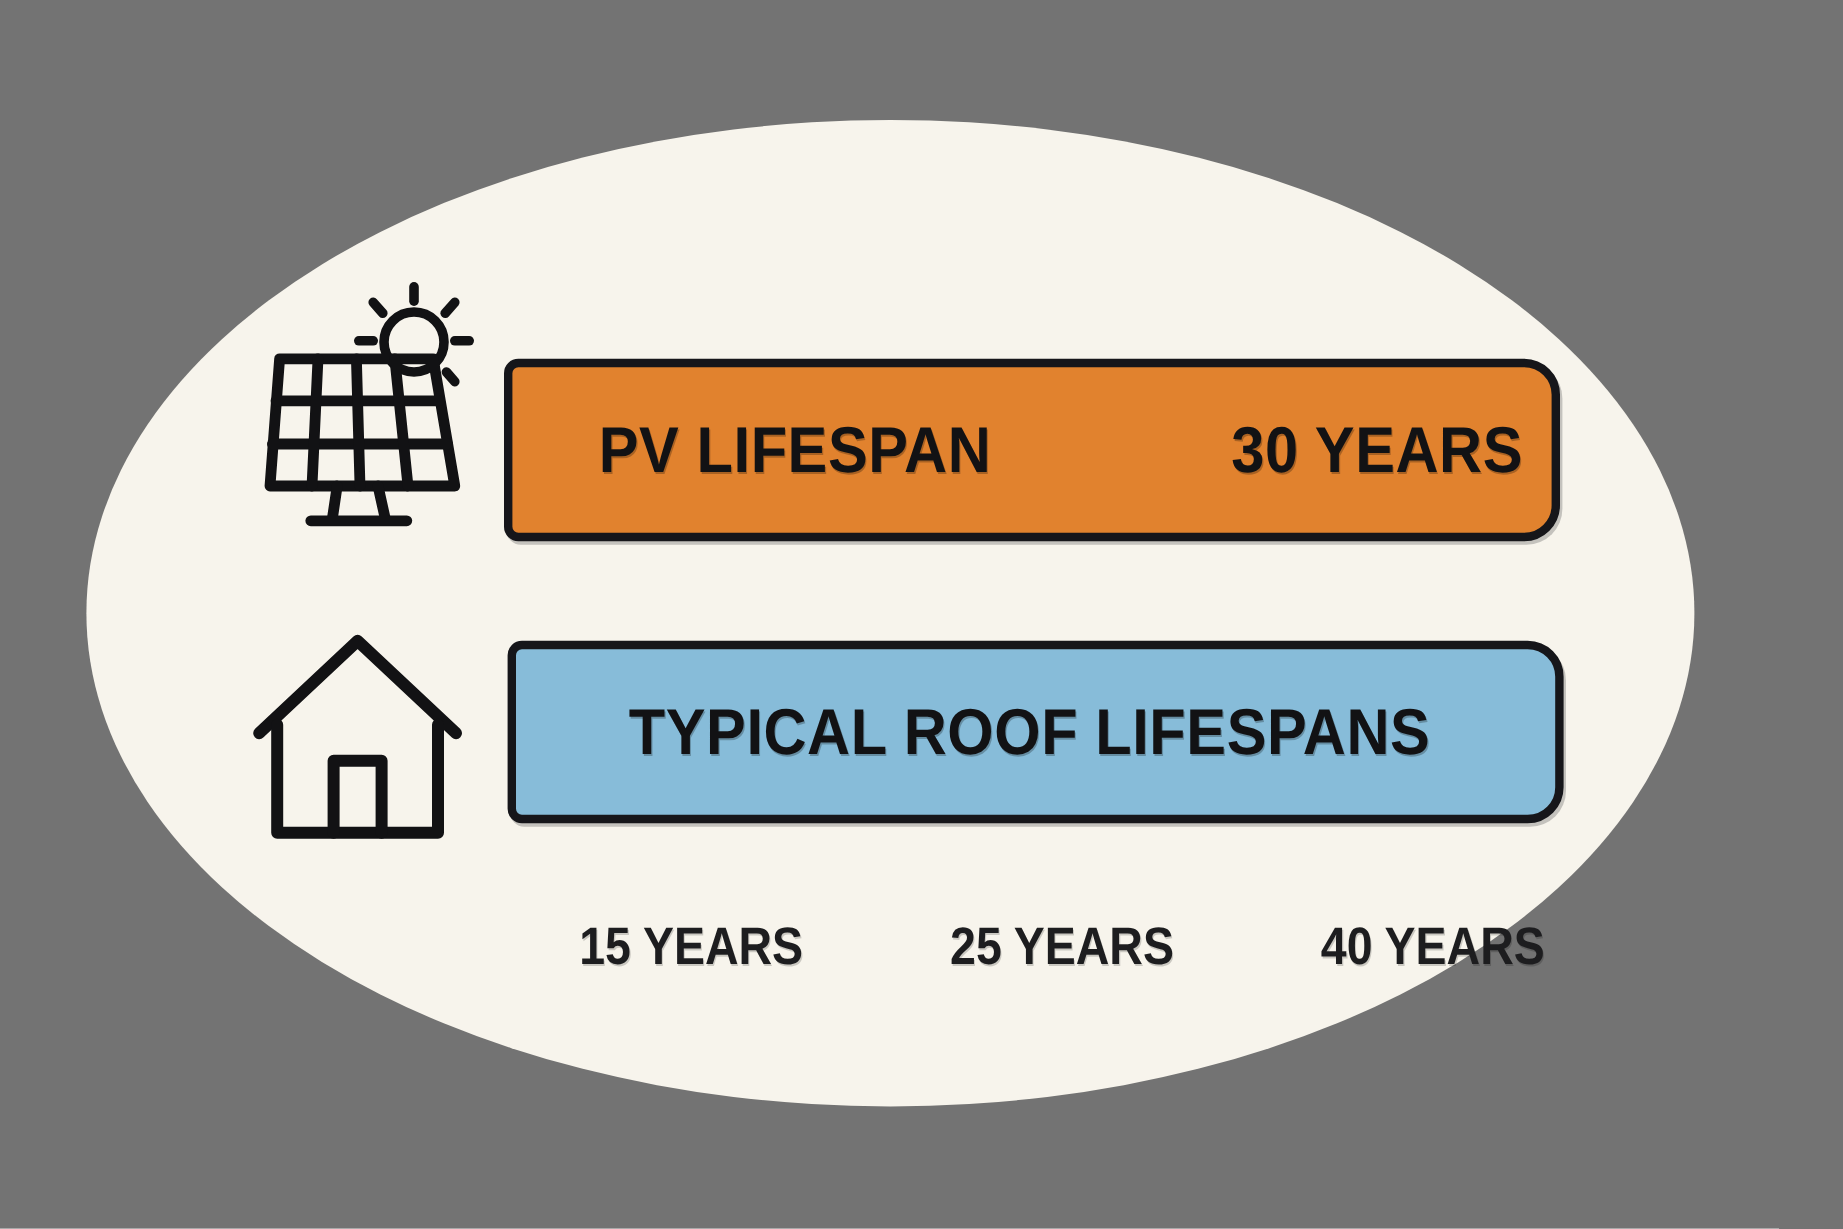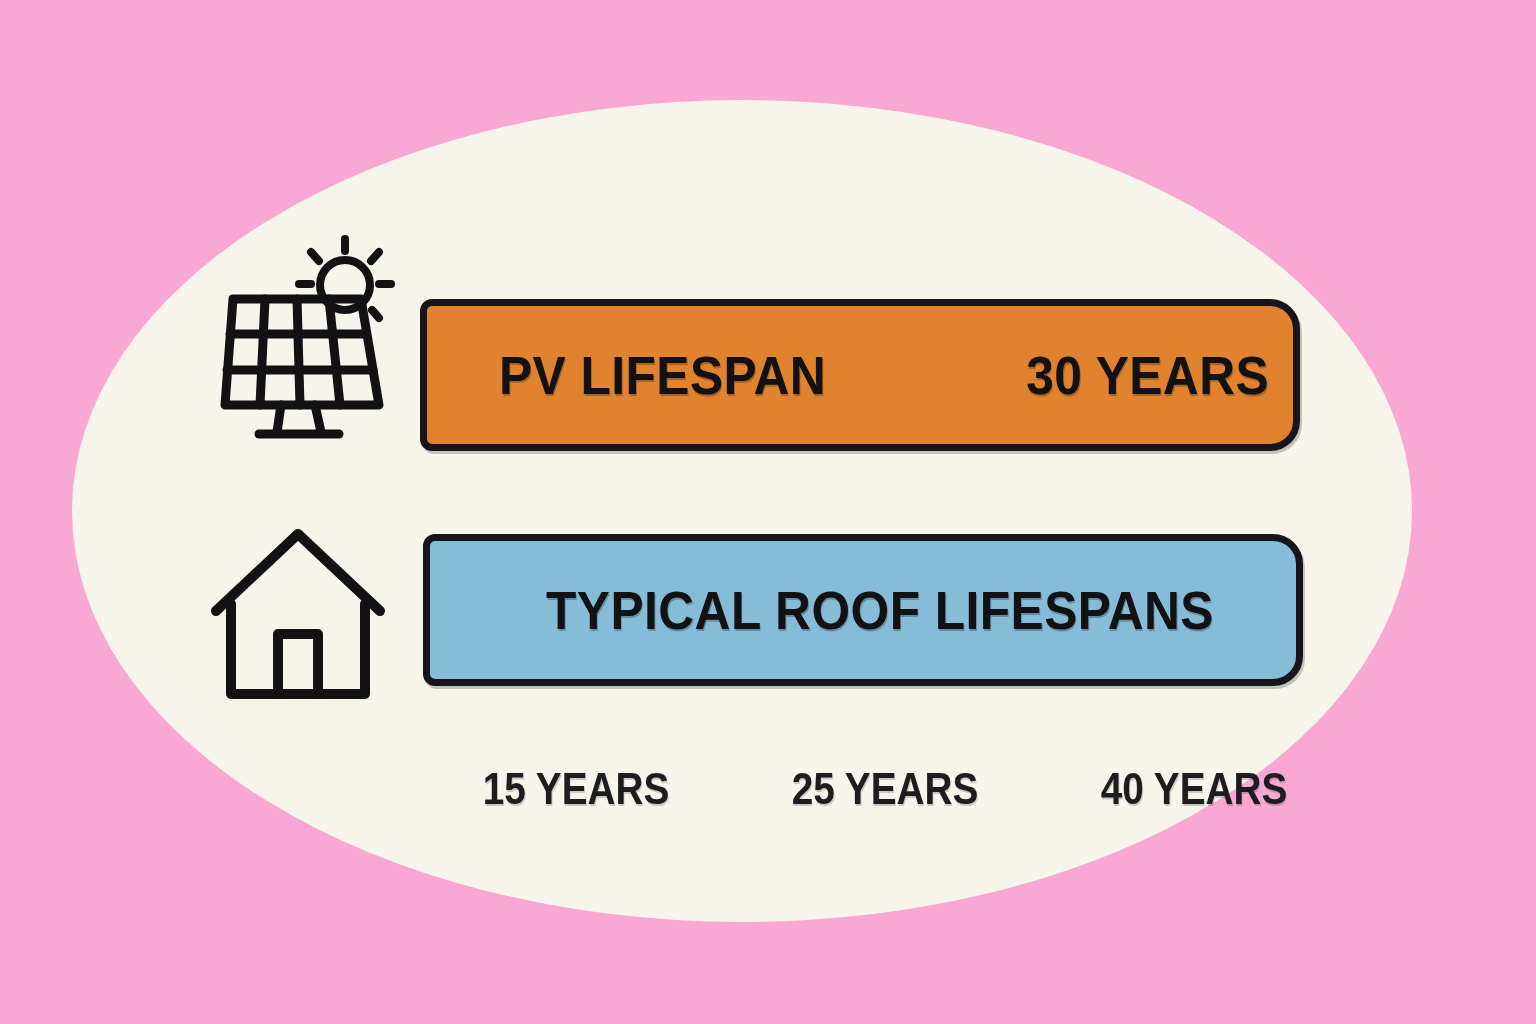--- a/index.html
+++ b/index.html
@@ -14,21 +14,21 @@
     overflow: hidden;
     font-family: "Liberation Sans", sans-serif;
     position: relative;
   }
 
   #canvas {
     position: absolute;
     left: 0; top: 0;
     width: 1536px;
     height: 1024px;
-    background: #f9a8d4;
+    background: #737373;
   }
 
   
   .backdrop-ellipse {
     position: absolute;
     left: 72px;
     top: 100px;
     width: 1340px;
     height: 822px;
     border-radius: 50%;
@@ -74,21 +74,21 @@
     justify-content: space-between;
   }
   #bar-roof {
     left: 423px;
     top: 534px;
     width: 880px;
     height: 152px;
     background: #87bcd9;
     border-radius: 12px 30px 30px 12px;
     padding: 0 24px 0 72px;
-    justify-content: flex-end;
+    justify-content: center;
   }
 
   .bar-label {
     font-family: "Liberation Sans", sans-serif;
     font-weight: bold;
     font-size: 54px;
     letter-spacing: 0.5px;
     line-height: 1;
     color: #121214;
     transform: scaleX(0.92);

